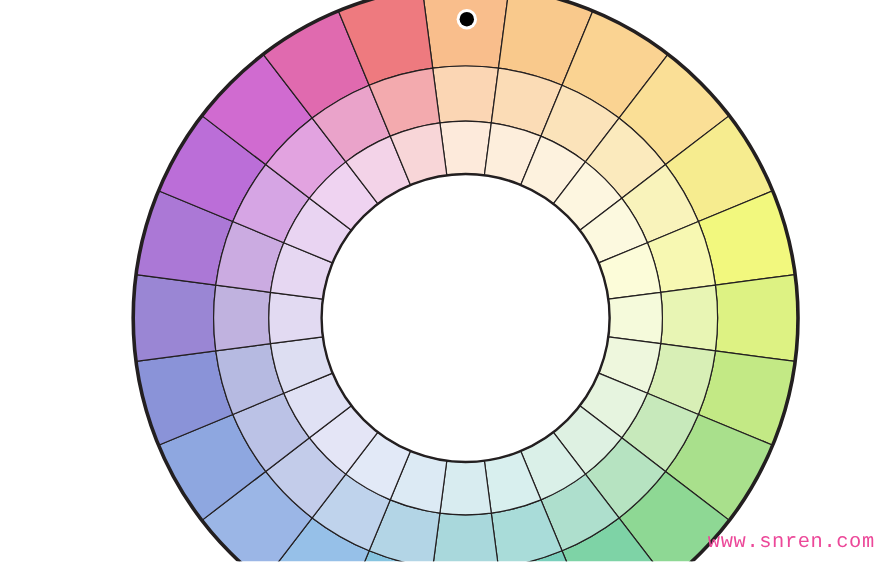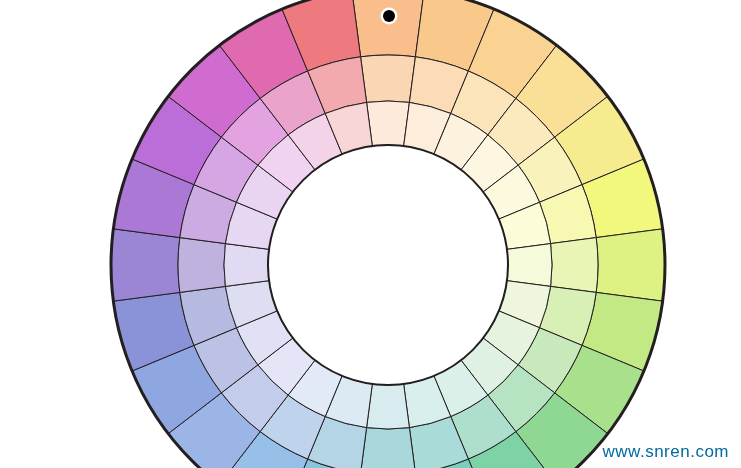--- a/index.html
+++ b/index.html
@@ -22,24 +22,24 @@
     left: 0;
     top: 0;
     width: 741px;
     height: 468px;
     display: block;
   }
   #watermark {
     position: absolute;
     right: 12px;
     bottom: 6px;
-    font-family: Liberation Sans, sans-serif;
+    font-family: Liberation Mono, monospace;
     font-size: 17px;
     letter-spacing: 0.5px;
-    color: #0369a1;
+    color: #ec4899;
     user-select: none;
     white-space: nowrap;
   }
 </style>
 </head>
 <body>
 
 <div id="stage">
   <svg id="wheel-svg" viewBox="0 0 741 468" xmlns="http://www.w3.org/2000/svg">
     <g id="sectors">

